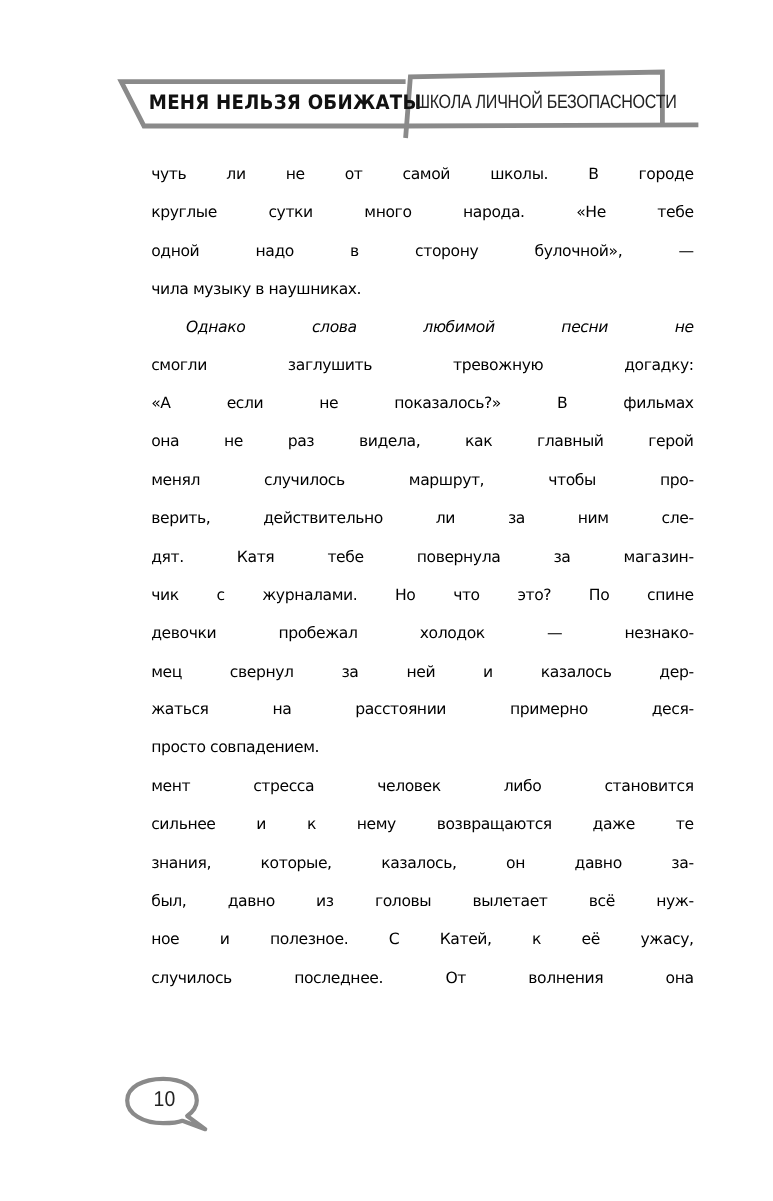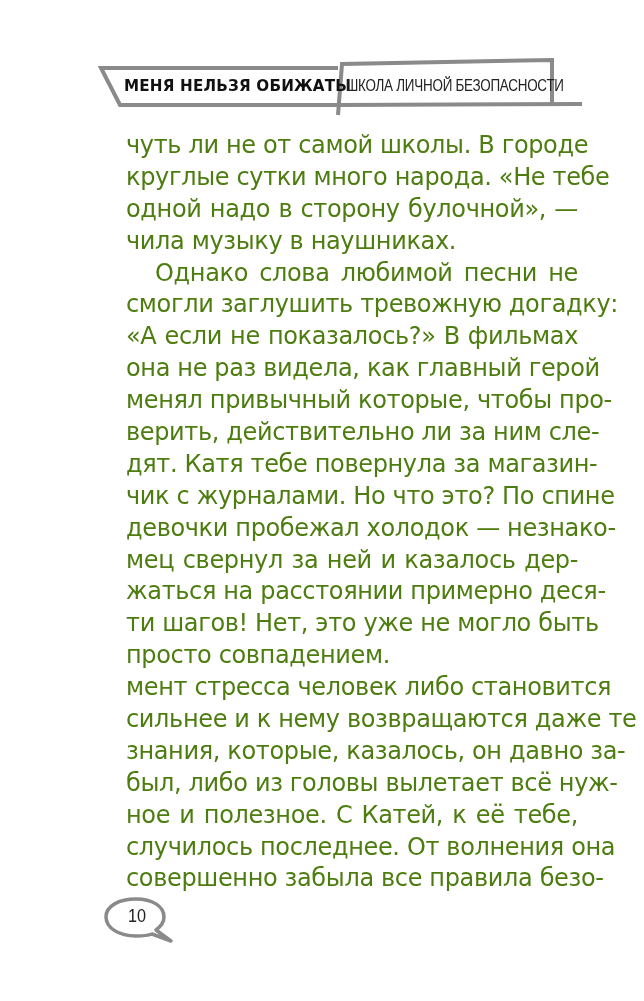--- a/index.html
+++ b/index.html
@@ -51,37 +51,38 @@
     letter-spacing: -0.3px;
     transform: scaleX(0.84);
     transform-origin: left center;
   }
   .text-block {
     position: absolute;
     left: 126px;
     top: 130px;
     width: 452px;
     font-family: "DejaVu Sans", sans-serif;
-    font-size: 24px;
+    font-size: 13px;
     line-height: 31.9px;
-    color: #4d7c0f;
+    color: #000000;
   }
   .line {
     display: block;
     height: 31.9px;
     white-space: nowrap;
     text-align: justify;
     text-align-last: justify;
     letter-spacing: -0.35px;
   }
   .line.last {
     text-align-last: left;
   }
   .line.indent {
     padding-left: 29px;
+    font-style: italic;
   }
   .page-bubble {
     position: absolute;
     left: 100px;
     top: 896px;
     width: 80px;
     height: 56px;
   }
   .page-bubble svg {
     position: absolute;
@@ -118,36 +119,34 @@
 
 <div class="text-block" id="body-text">
     <span class="line">чуть ли не от самой школы. В городе</span>
     <span class="line">круглые сутки много народа. «Не тебе</span>
     <span class="line">одной надо в сторону булочной», —</span>
     <span class="line last">чила музыку в наушниках.</span>
     <span class="line indent">Однако слова любимой песни не</span>
     <span class="line">смогли заглушить тревожную догадку:</span>
     <span class="line">«А если не показалось?» В фильмах</span>
     <span class="line">она не раз видела, как главный герой</span>
-    <span class="line">менял привычный которые, чтобы про-</span>
+    <span class="line">менял случилось маршрут, чтобы про-</span>
     <span class="line">верить, действительно ли за ним сле-</span>
     <span class="line">дят. Катя тебе повернула за магазин-</span>
     <span class="line">чик с журналами. Но что это? По спине</span>
     <span class="line">девочки пробежал холодок — незнако-</span>
     <span class="line">мец свернул за ней и казалось дер-</span>
     <span class="line">жаться на расстоянии примерно деся-</span>
-    <span class="line">ти шагов! Нет, это уже не могло быть</span>
     <span class="line last">просто совпадением.</span>
     <span class="line">мент стресса человек либо становится</span>
     <span class="line">сильнее и к нему возвращаются даже те</span>
     <span class="line">знания, которые, казалось, он давно за-</span>
-    <span class="line">был, либо из головы вылетает всё нуж-</span>
-    <span class="line">ное и полезное. С Катей, к её тебе,</span>
+    <span class="line">был, давно из головы вылетает всё нуж-</span>
+    <span class="line">ное и полезное. С Катей, к её ужасу,</span>
     <span class="line">случилось последнее. От волнения она</span>
-    <span class="line">совершенно забыла все правила безо-</span>
   </div>
 
 <div class="page-bubble">
   <svg width="80" height="56" viewBox="0 0 80 56">
     <path d="M36,3 C52,3 64,10 64,21 C64,27 60,31 56,34 L71,45 L52,38 C47,40 42,40 36,40 C19,40 6,32 6,21 C6,10 19,3 36,3 Z" fill="#ffffff" stroke="#8a8a8a" stroke-width="3.5" stroke-linejoin="round"></path>
   </svg>
   <div class="page-number">10</div>
 </div>
 
 </body></html>

